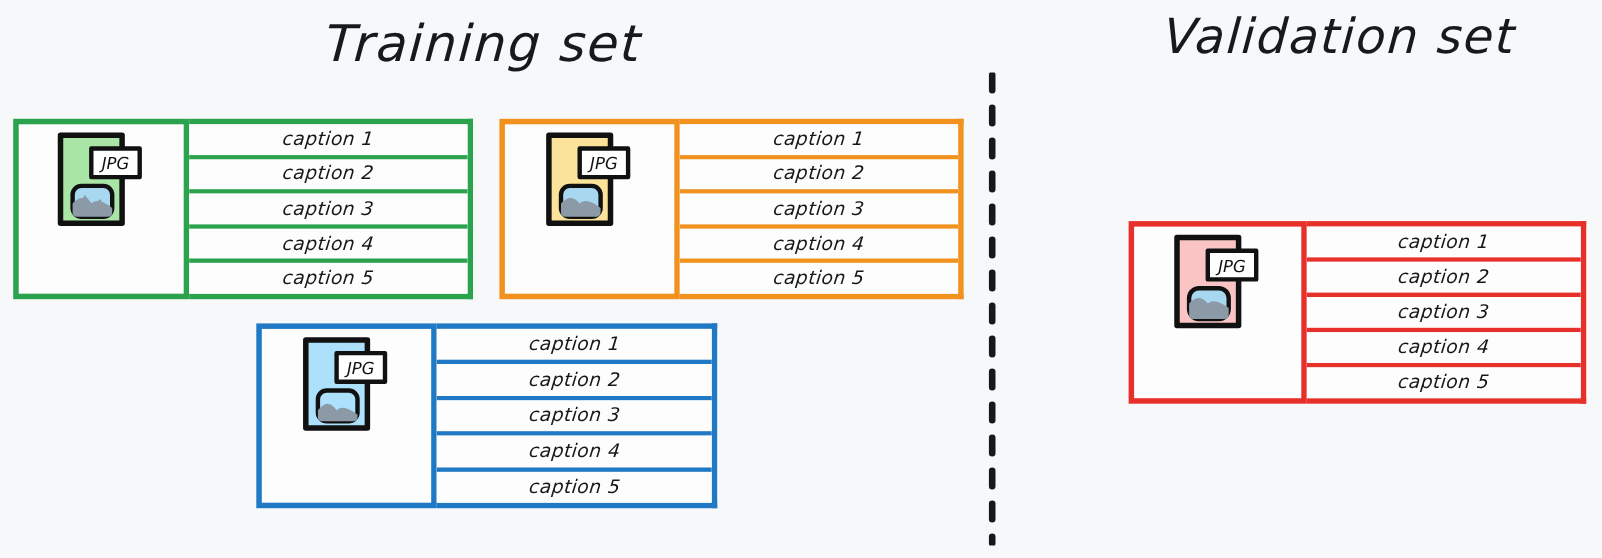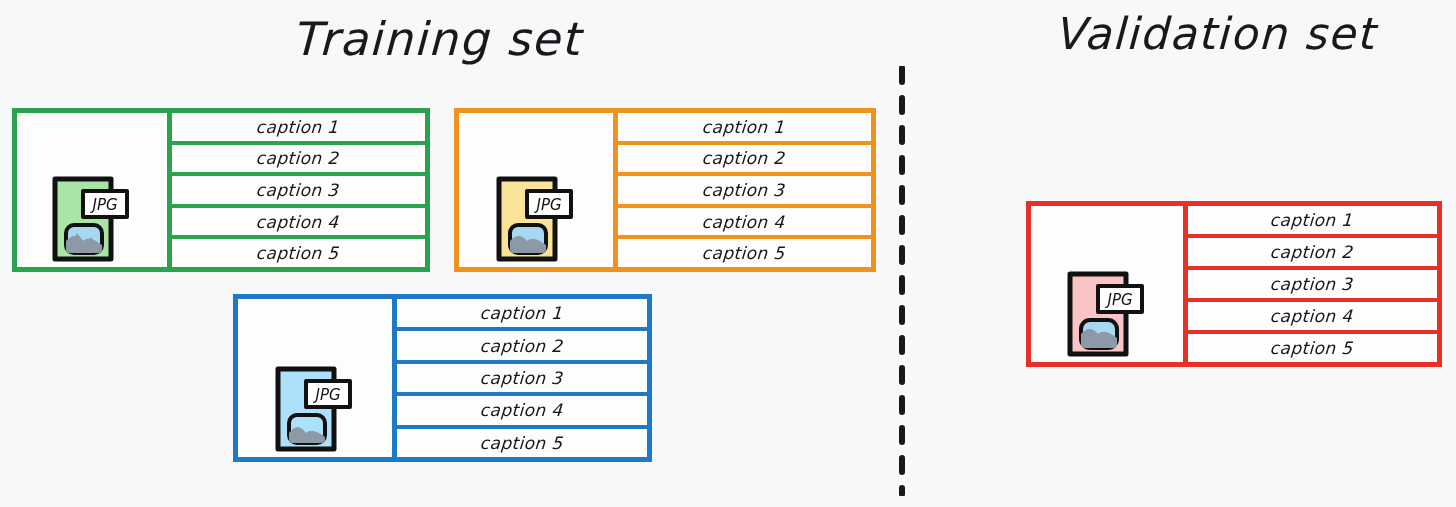--- a/index.html
+++ b/index.html
@@ -58,21 +58,21 @@
   .sample {
     position: absolute;
     display: flex;
     align-items: stretch;
     box-sizing: border-box;
   }
   .img-panel {
     box-sizing: border-box;
     background: #fdfdfd;
     display: flex;
-    align-items: flex-end;
+    align-items: flex-start;
     justify-content: center;
     flex: 0 0 auto;
   }
   .caption-table {
     box-sizing: border-box;
     display: flex;
     flex-direction: column;
     flex: 1 1 auto;
   }
   .caption-row {

